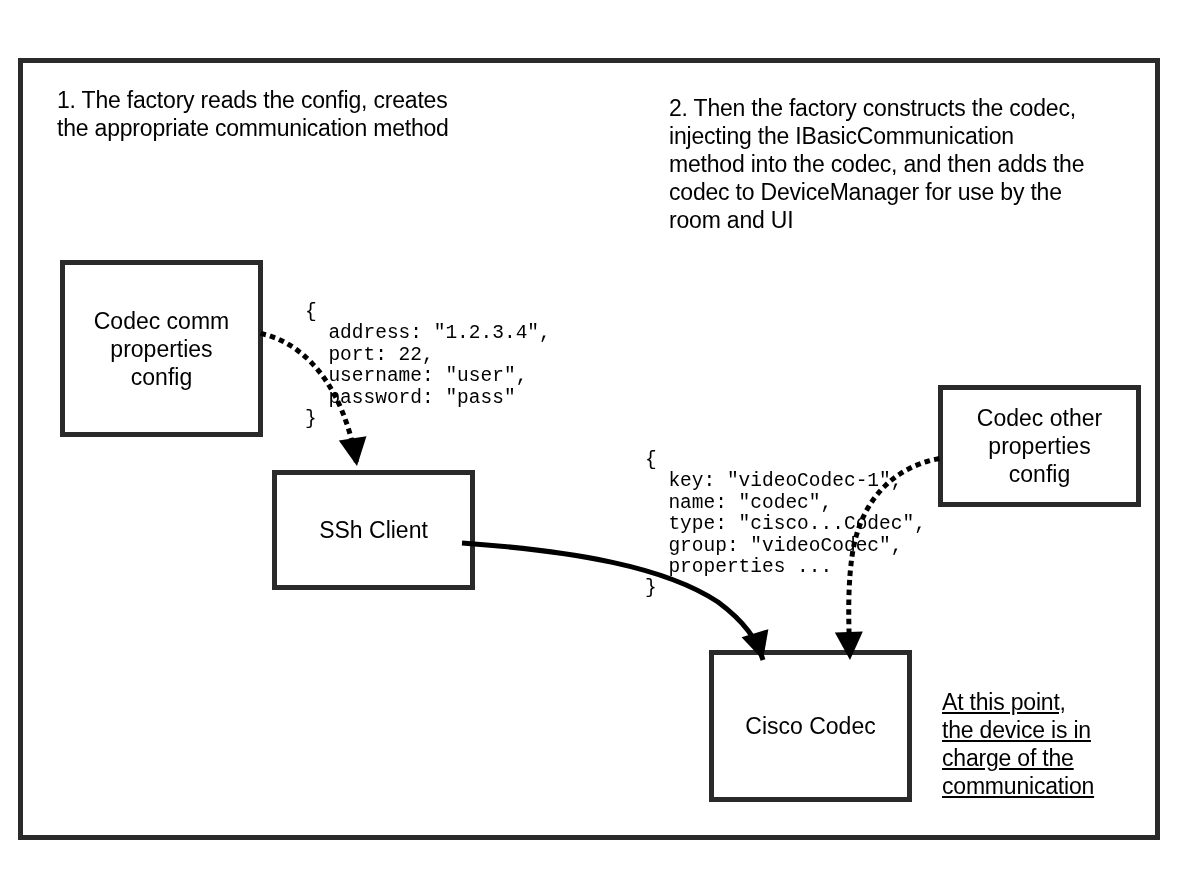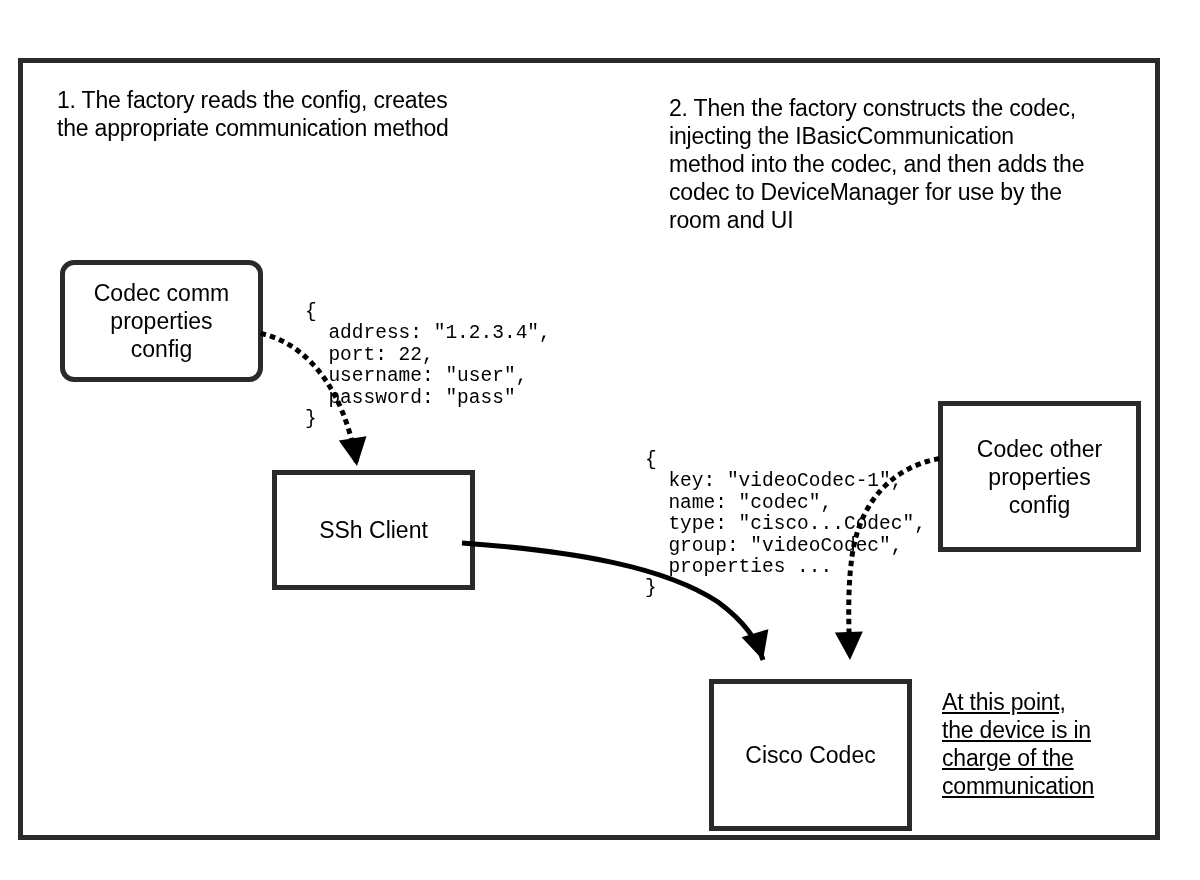--- a/index.html
+++ b/index.html
@@ -57,24 +57,24 @@
     border: 5px solid var(--border);
     background: var(--bg);
     display: flex;
     align-items: center;
     justify-content: center;
     text-align: center;
     font-size: 23px;
     line-height: 28px;
   }
   .node span { white-space: pre-line; }
-  .node1 { left: 60px;  top: 260px; width: 203px; height: 122px; border-radius: 14px; }
+  .node1 { left: 60px;  top: 260px; width: 203px; height: 177px; }
   .node2 { left: 272px; top: 470px; width: 203px; height: 120px; }
-  .node3 { left: 938px; top: 401px; width: 203px; height: 151px; align-items: center; }
-  .node4 { left: 709px; top: 679px; width: 203px; height: 152px; }
+  .node3 { left: 938px; top: 385px; width: 203px; height: 122px; align-items: center; }
+  .node4 { left: 709px; top: 650px; width: 203px; height: 152px; }
   svg.arrows {
     position: absolute;
     left: 0; top: 0;
     width: 1200px;
     height: 880px;
     pointer-events: none;
   }
   .edge {
     fill: none;
     stroke: var(--ink);

